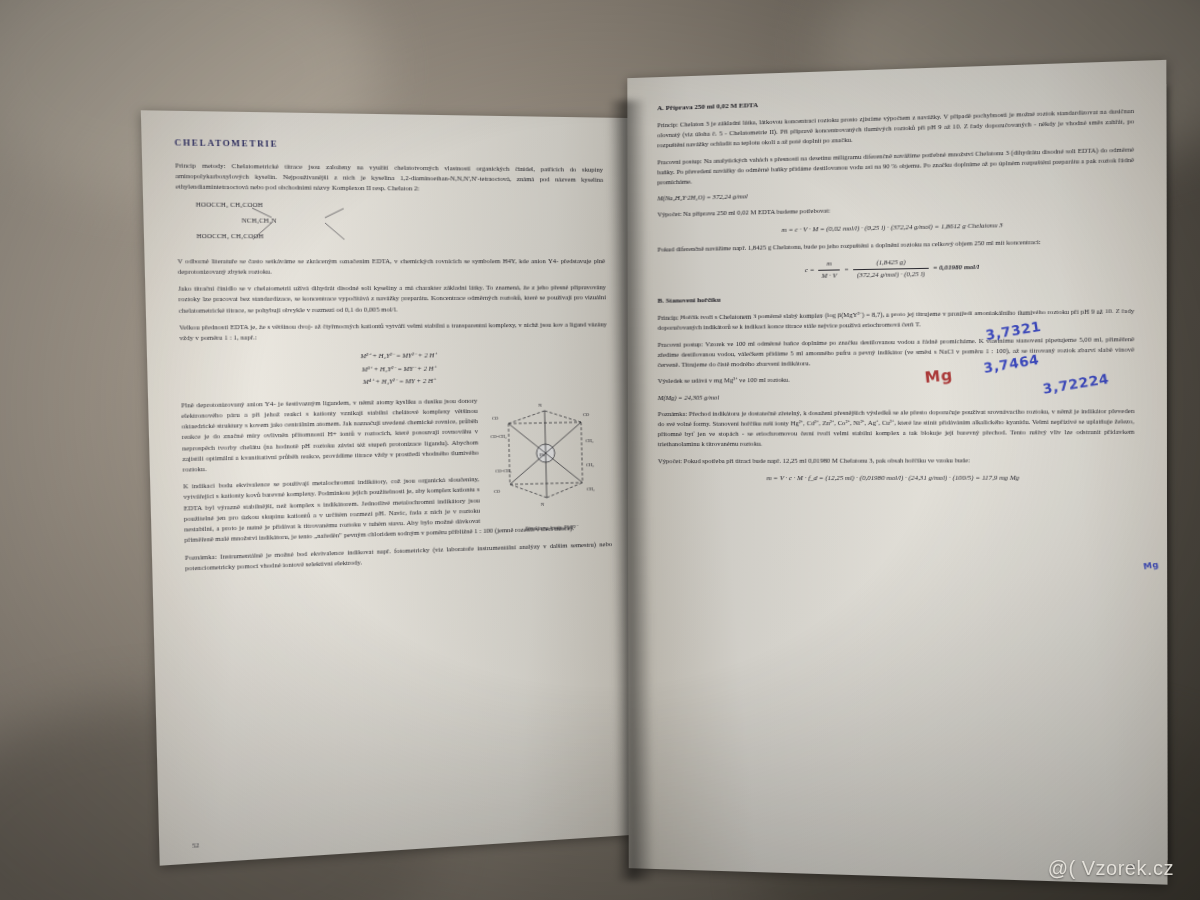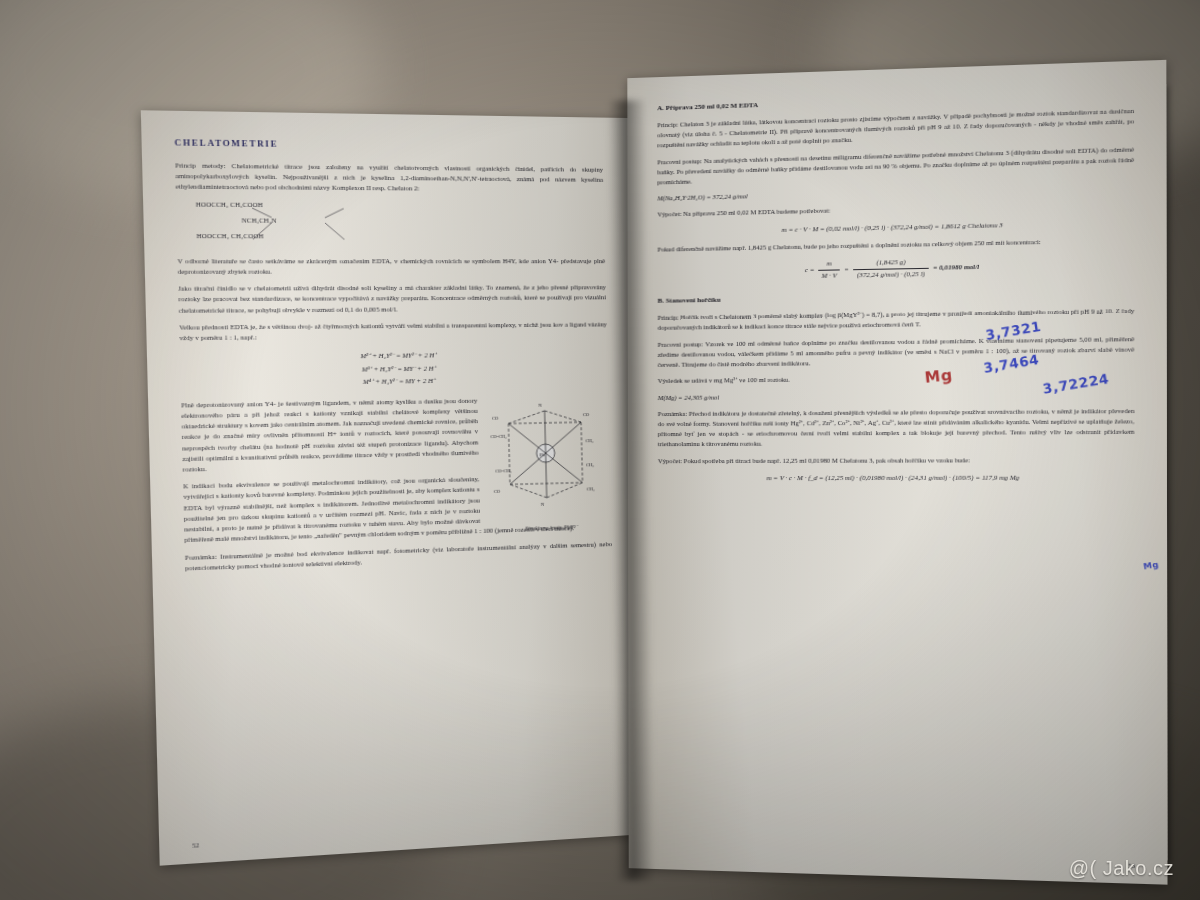--- a/index.html
+++ b/index.html
@@ -229,14 +229,14 @@
         <div class="hand" style="left:498px;top:480px;font-size:8px;">Mg</div>
       </div>
       <div class="shade-r"></div>
     </div>
 
     <div id="gutter"></div>
   </div>
 
   <div class="vign"></div>
 
-  <div id="watermark">@( Jako.cz</div>
+  <div id="watermark">@( Vzorek.cz</div>
 </div>
 
 </body></html>

